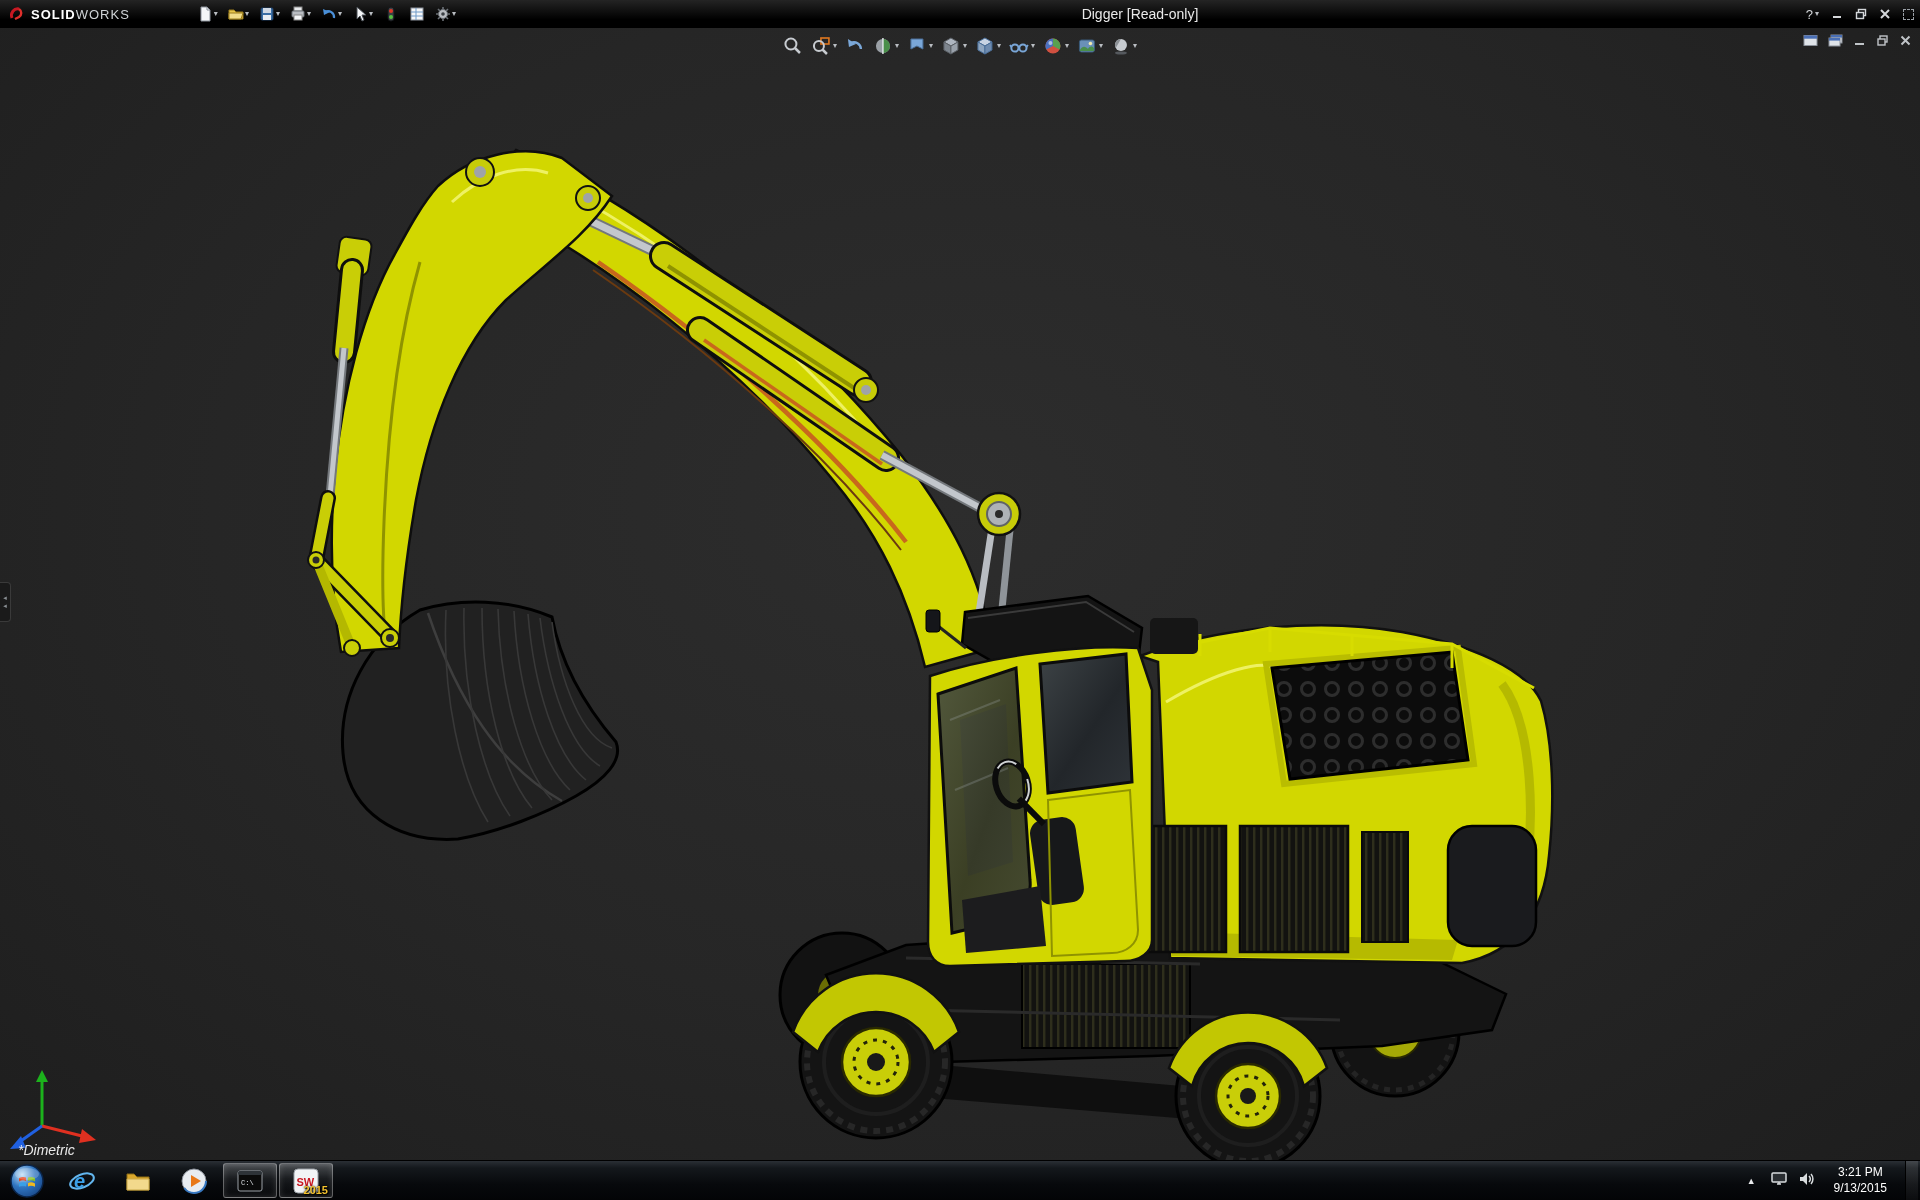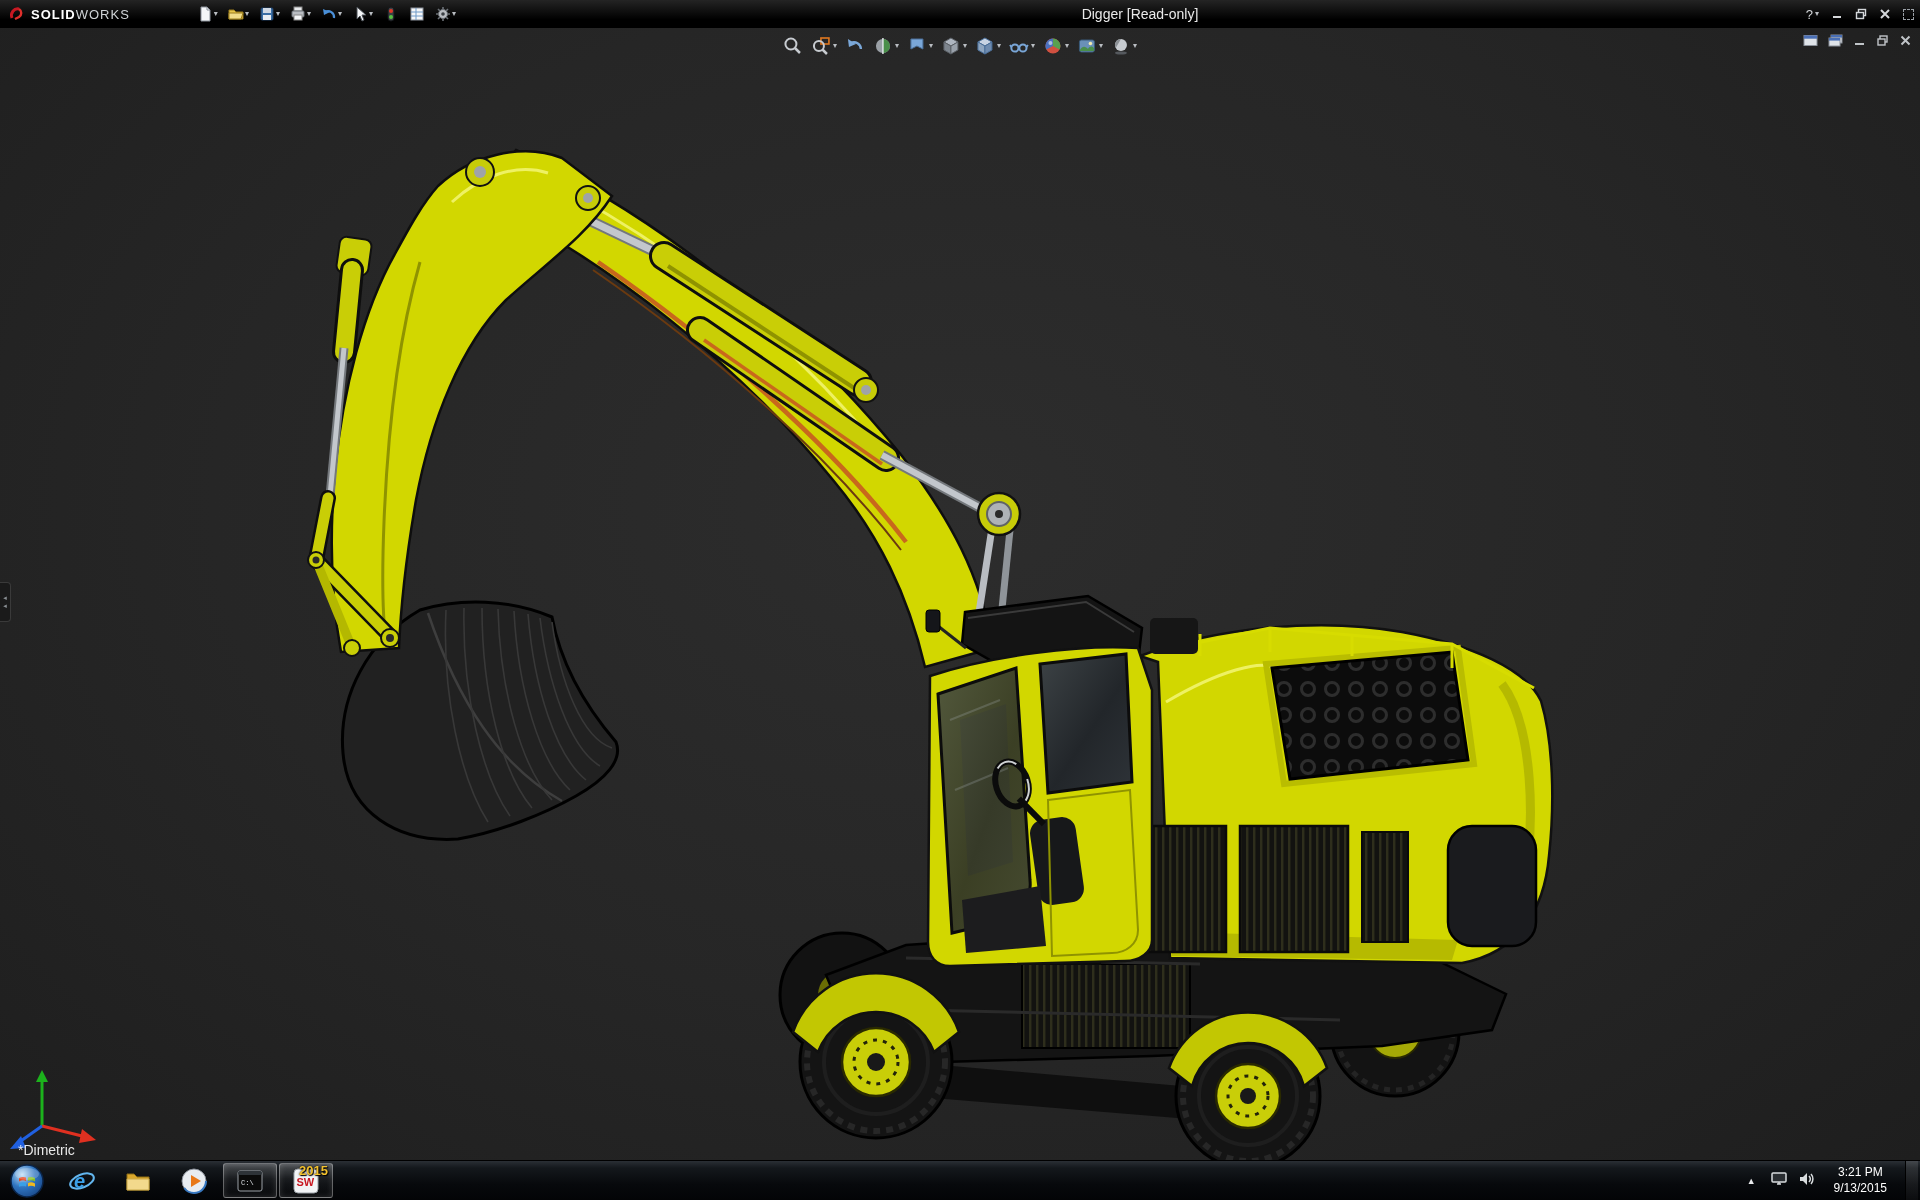--- a/index.html
+++ b/index.html
@@ -33,39 +33,39 @@
 
   #headsup { position:absolute; top:5px; left:50%; transform:translateX(-50%);
              display:flex; align-items:center; gap:2px; z-index:20; }
   .hud-btn { display:flex; align-items:center; gap:2px; height:26px; padding:0 3px;
              border-radius:3px; }
 
   #doc-controls { position:absolute; top:6px; right:8px; display:flex; align-items:center;
                   gap:10px; z-index:20; }
   #doc-controls .dc { display:flex; align-items:center; }
 
-  #view-label { position:absolute; left:18px; bottom:2px; color:#e8e8e8; font-size:14px; z-index:20; }
+  #view-label { position:absolute; left:18px; bottom:2px; color:#e8e8e8; font-size:14px; z-index:20;font-style:italic; }
 
   #panel-handle { position:absolute; left:0; top:554px; width:11px; height:40px;
                   background:#1a1a1a; border:1px solid #3a3a3a; border-left:none;
                   border-radius:0 4px 4px 0; display:flex; flex-direction:column;
                   align-items:center; justify-content:center; color:#8a8f94; font-size:7px;
                   line-height:1.1; z-index:20; }
 
   
   #taskbar { position:absolute; bottom:0; left:0; width:1920px; height:40px;
              background:linear-gradient(#2a2f35 0%, #14181c 18%, #07090c 60%, #030406 100%);
              border-top:1px solid #000; display:flex; align-items:stretch; z-index:60; }
   #start-button { width:54px; display:flex; align-items:center; justify-content:center; }
   .task-btn { width:54px; display:flex; align-items:center; justify-content:center;
               margin:2px 1px; border-radius:3px; position:relative; }
   .task-btn.open { background:linear-gradient(rgba(255,255,255,.22),rgba(255,255,255,.06) 45%,rgba(255,255,255,.02));
                    border:1px solid rgba(255,255,255,.35);
                    box-shadow:inset 0 0 6px rgba(255,255,255,.15); }
-  .sw-badge { position:absolute; bottom:19px; right:4px; font-size:13px; font-weight:700;
+  .sw-badge { position:absolute; bottom:1px; right:4px; font-size:11px; font-weight:700;
               color:#f2c12e; text-shadow:0 0 2px #000, 1px 1px 1px #000; }
   #tray { margin-left:auto; display:flex; align-items:center; gap:10px; padding-right:2px; }
   #tray-arrow { color:#e8eaec; font-size:9px; padding:0 4px; }
   #clock { text-align:center; color:#fff; font-size:12px; line-height:1.3; padding:0 8px; }
   #show-desktop { width:13px; height:40px; border-left:1px solid #000;
                   background:linear-gradient(rgba(255,255,255,.12),rgba(255,255,255,.03)); }
 </style>
 </head>
 <body>
 

